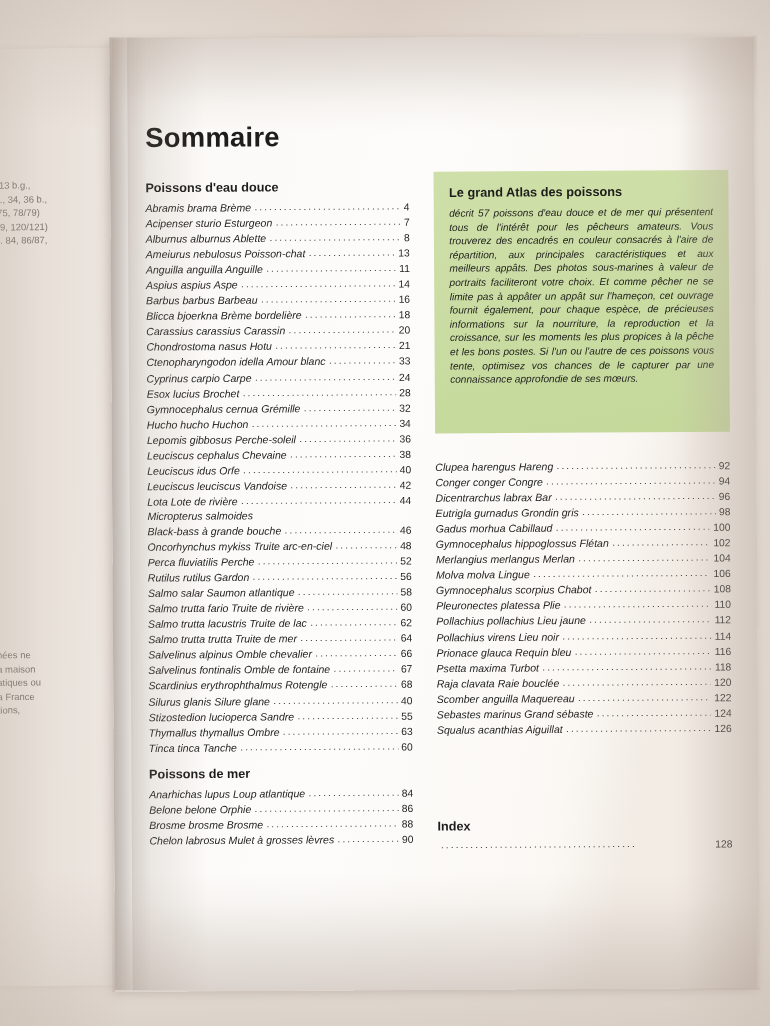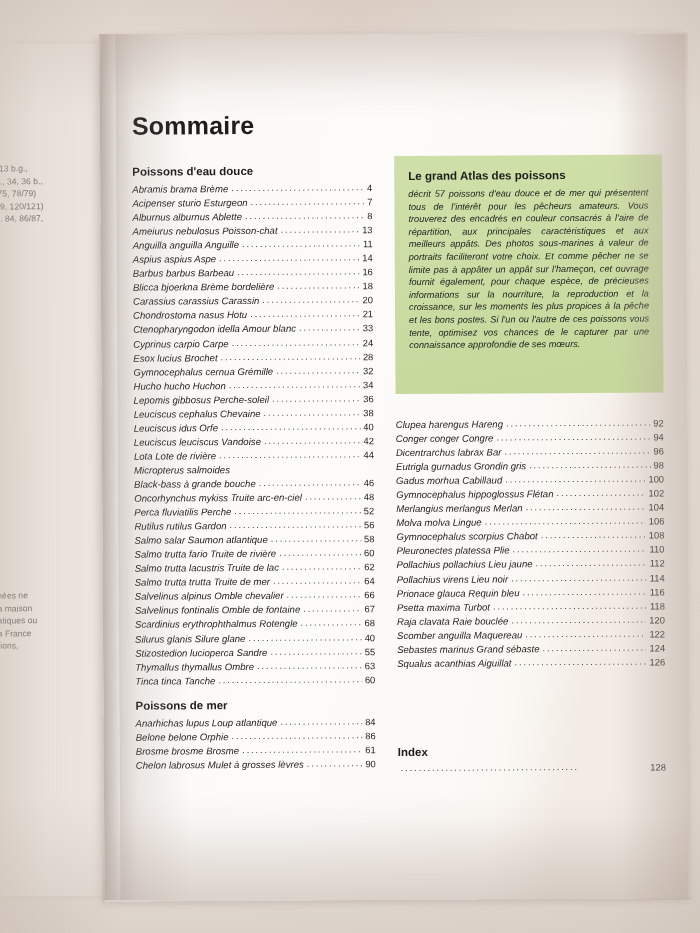--- a/index.html
+++ b/index.html
@@ -340,21 +340,21 @@
             <span class="pg">84</span>
           </li>
           <li>
             <span class="t">Belone belone Orphie</span>
             <span class="dots">........................................</span>
             <span class="pg">86</span>
           </li>
           <li>
             <span class="t">Brosme brosme Brosme</span>
             <span class="dots">........................................</span>
-            <span class="pg">61</span>
+            <span class="pg">88</span>
           </li>
           <li>
             <span class="t">Chelon labrosus Mulet à grosses lèvres</span>
             <span class="dots">........................................</span>
             <span class="pg">90</span>
           </li>
         </ul>
     </div>
 
     <div id="callout">

